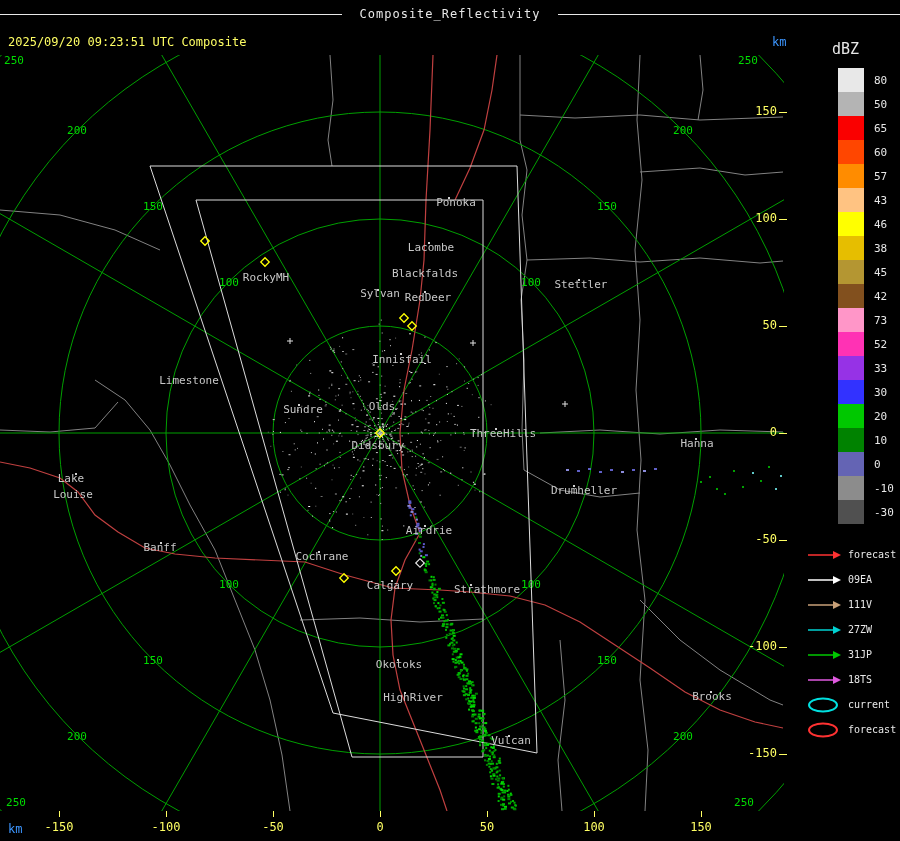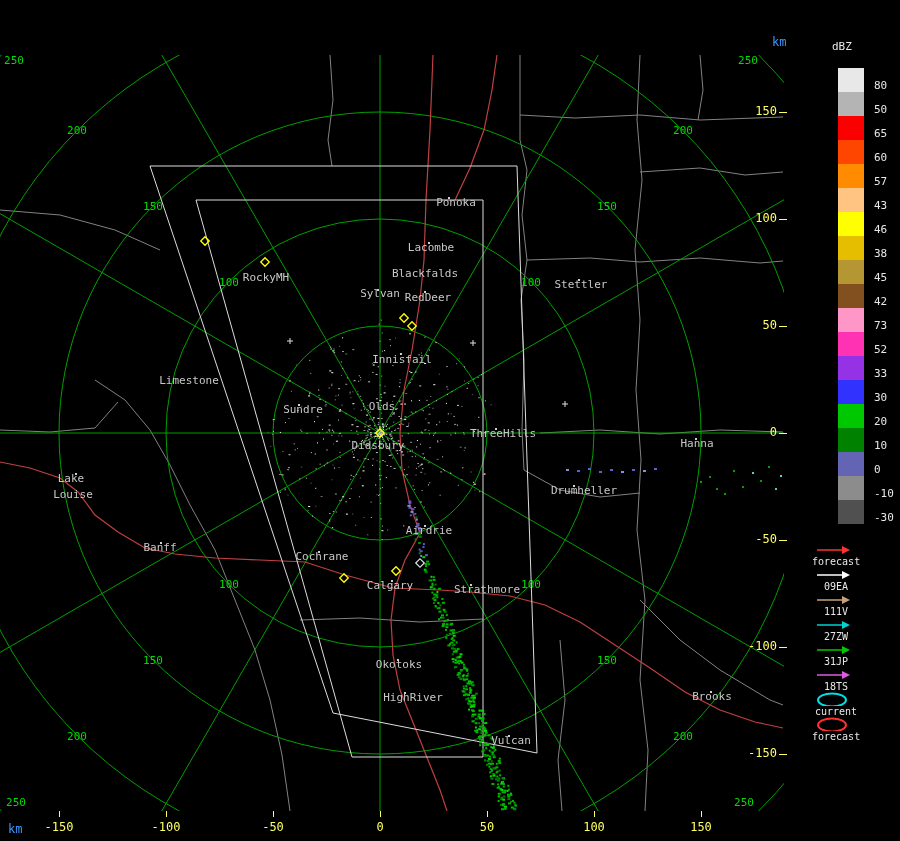--- a/index.html
+++ b/index.html
@@ -18,36 +18,42 @@
 
   #map-svg { position:absolute; top:55px; left:0; }
 
   #axis-layer { position:absolute; top:0; left:0; width:900px; height:841px; pointer-events:none; }
   .rdash { position:absolute; width:8px; height:1px; background:#ffff64; }
   .rlabel { position:absolute; width:34px; text-align:right; color:#ffff64; font-size:12px; line-height:15px; }
   .bdash { position:absolute; width:1px; height:6px; background:#ffff64; }
   .blabel { position:absolute; width:44px; text-align:center; color:#ffff64; font-size:12px; }
   .unit-bottom { position:absolute; left:8px; top:822px; color:#3c96ff; font-size:12px; }
 
-  .cb-title { position:absolute; left:832px; top:40px; color:#e8e8e8; font-size:11px; }
+  .cb-title { position:absolute; left:832px; top:40px; color:#e8e8e8; font-size:15px; }
   #colorbar-rows { position:absolute; left:810px; top:68px; }
-  .cb-row { display:flex; height:24px; align-items:flex-end;padding-left:28px; }
+  .cb-row { display:flex; height:24px; align-items:center;padding-left:28px; }
   .cb-swatch { width:26px; height:24px; }
   .cb-label { color:#e8e8e8; font-size:11px; margin-left:10px; }
 
   #vector-legend { position:absolute; left:806px; top:542px; }
-  .vl-row { display:flex; align-items:center; height:25px;flex-direction:column; }
+  .vl-row { display:flex; align-items:center; height:25px; }
   .vl-label { color:#e8e8e8; font-size:10px; margin-left:6px; }
 </style>
 </head>
 <body>
 
 <div id="app">
 
-
+  <div class="titlebar">
+    <span class="trule"></span>
+    <span class="title-text">Composite_Reflectivity</span>
+    <span class="trule"></span>
+  </div>
+
+  <span class="timestamp">2025/09/20 09:23:51 UTC Composite</span>
   <span class="unit-top">km</span>
 
   <svg id="map-svg" width="784" height="756" viewBox="0 55 784 756">
       <rect x="0" y="55" width="784" height="756" fill="#000000"></rect>
       <g>
         <polyline points="520,55 520,140 527,170 522,215 527,260 521,300 524,360 522,430 524,470" fill="none" stroke="#828282" stroke-width="1"></polyline>
         <polyline points="640,55 637,120 642,180 635,250 640,320 636,390 641,460 637,530 645,600 640,680 648,750 645,811" fill="none" stroke="#828282" stroke-width="1"></polyline>
         <polyline points="520,115 575,118 640,115 700,120 783,117" fill="none" stroke="#828282" stroke-width="1"></polyline>
         <polyline points="700,55 703,90 698,120" fill="none" stroke="#828282" stroke-width="1"></polyline>
         <polyline points="640,172 700,168 745,175 783,172" fill="none" stroke="#828282" stroke-width="1"></polyline>

